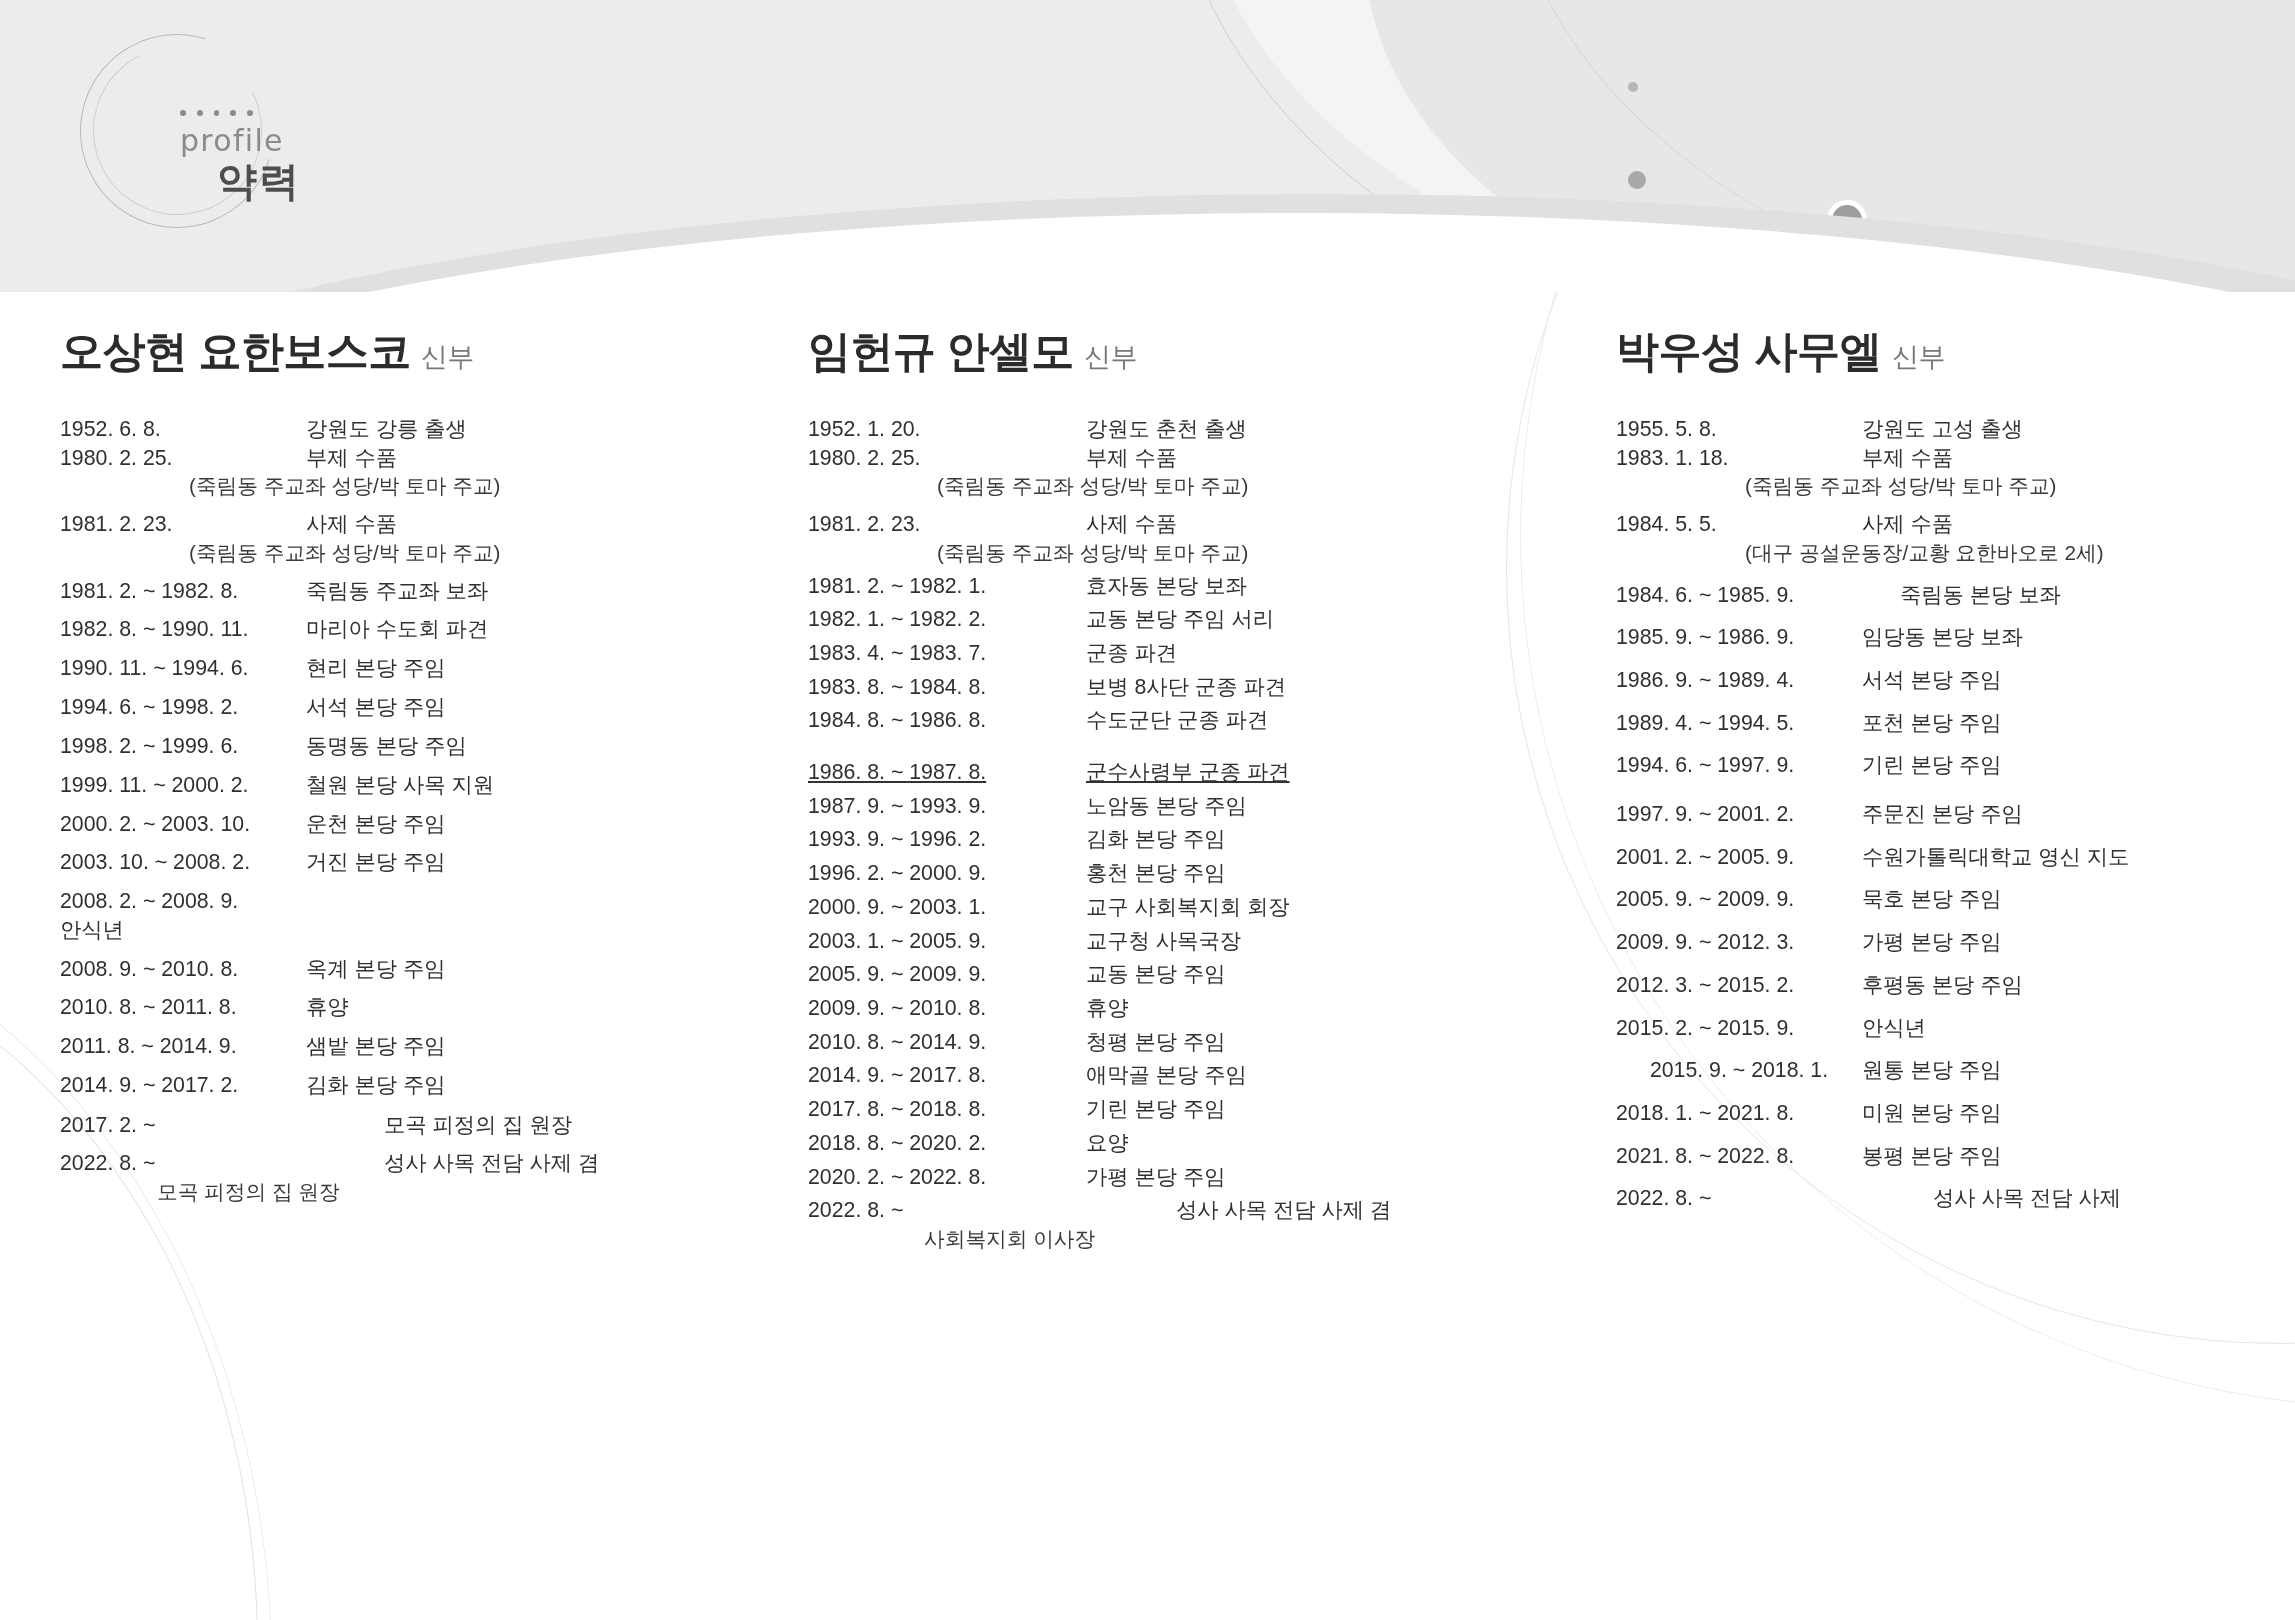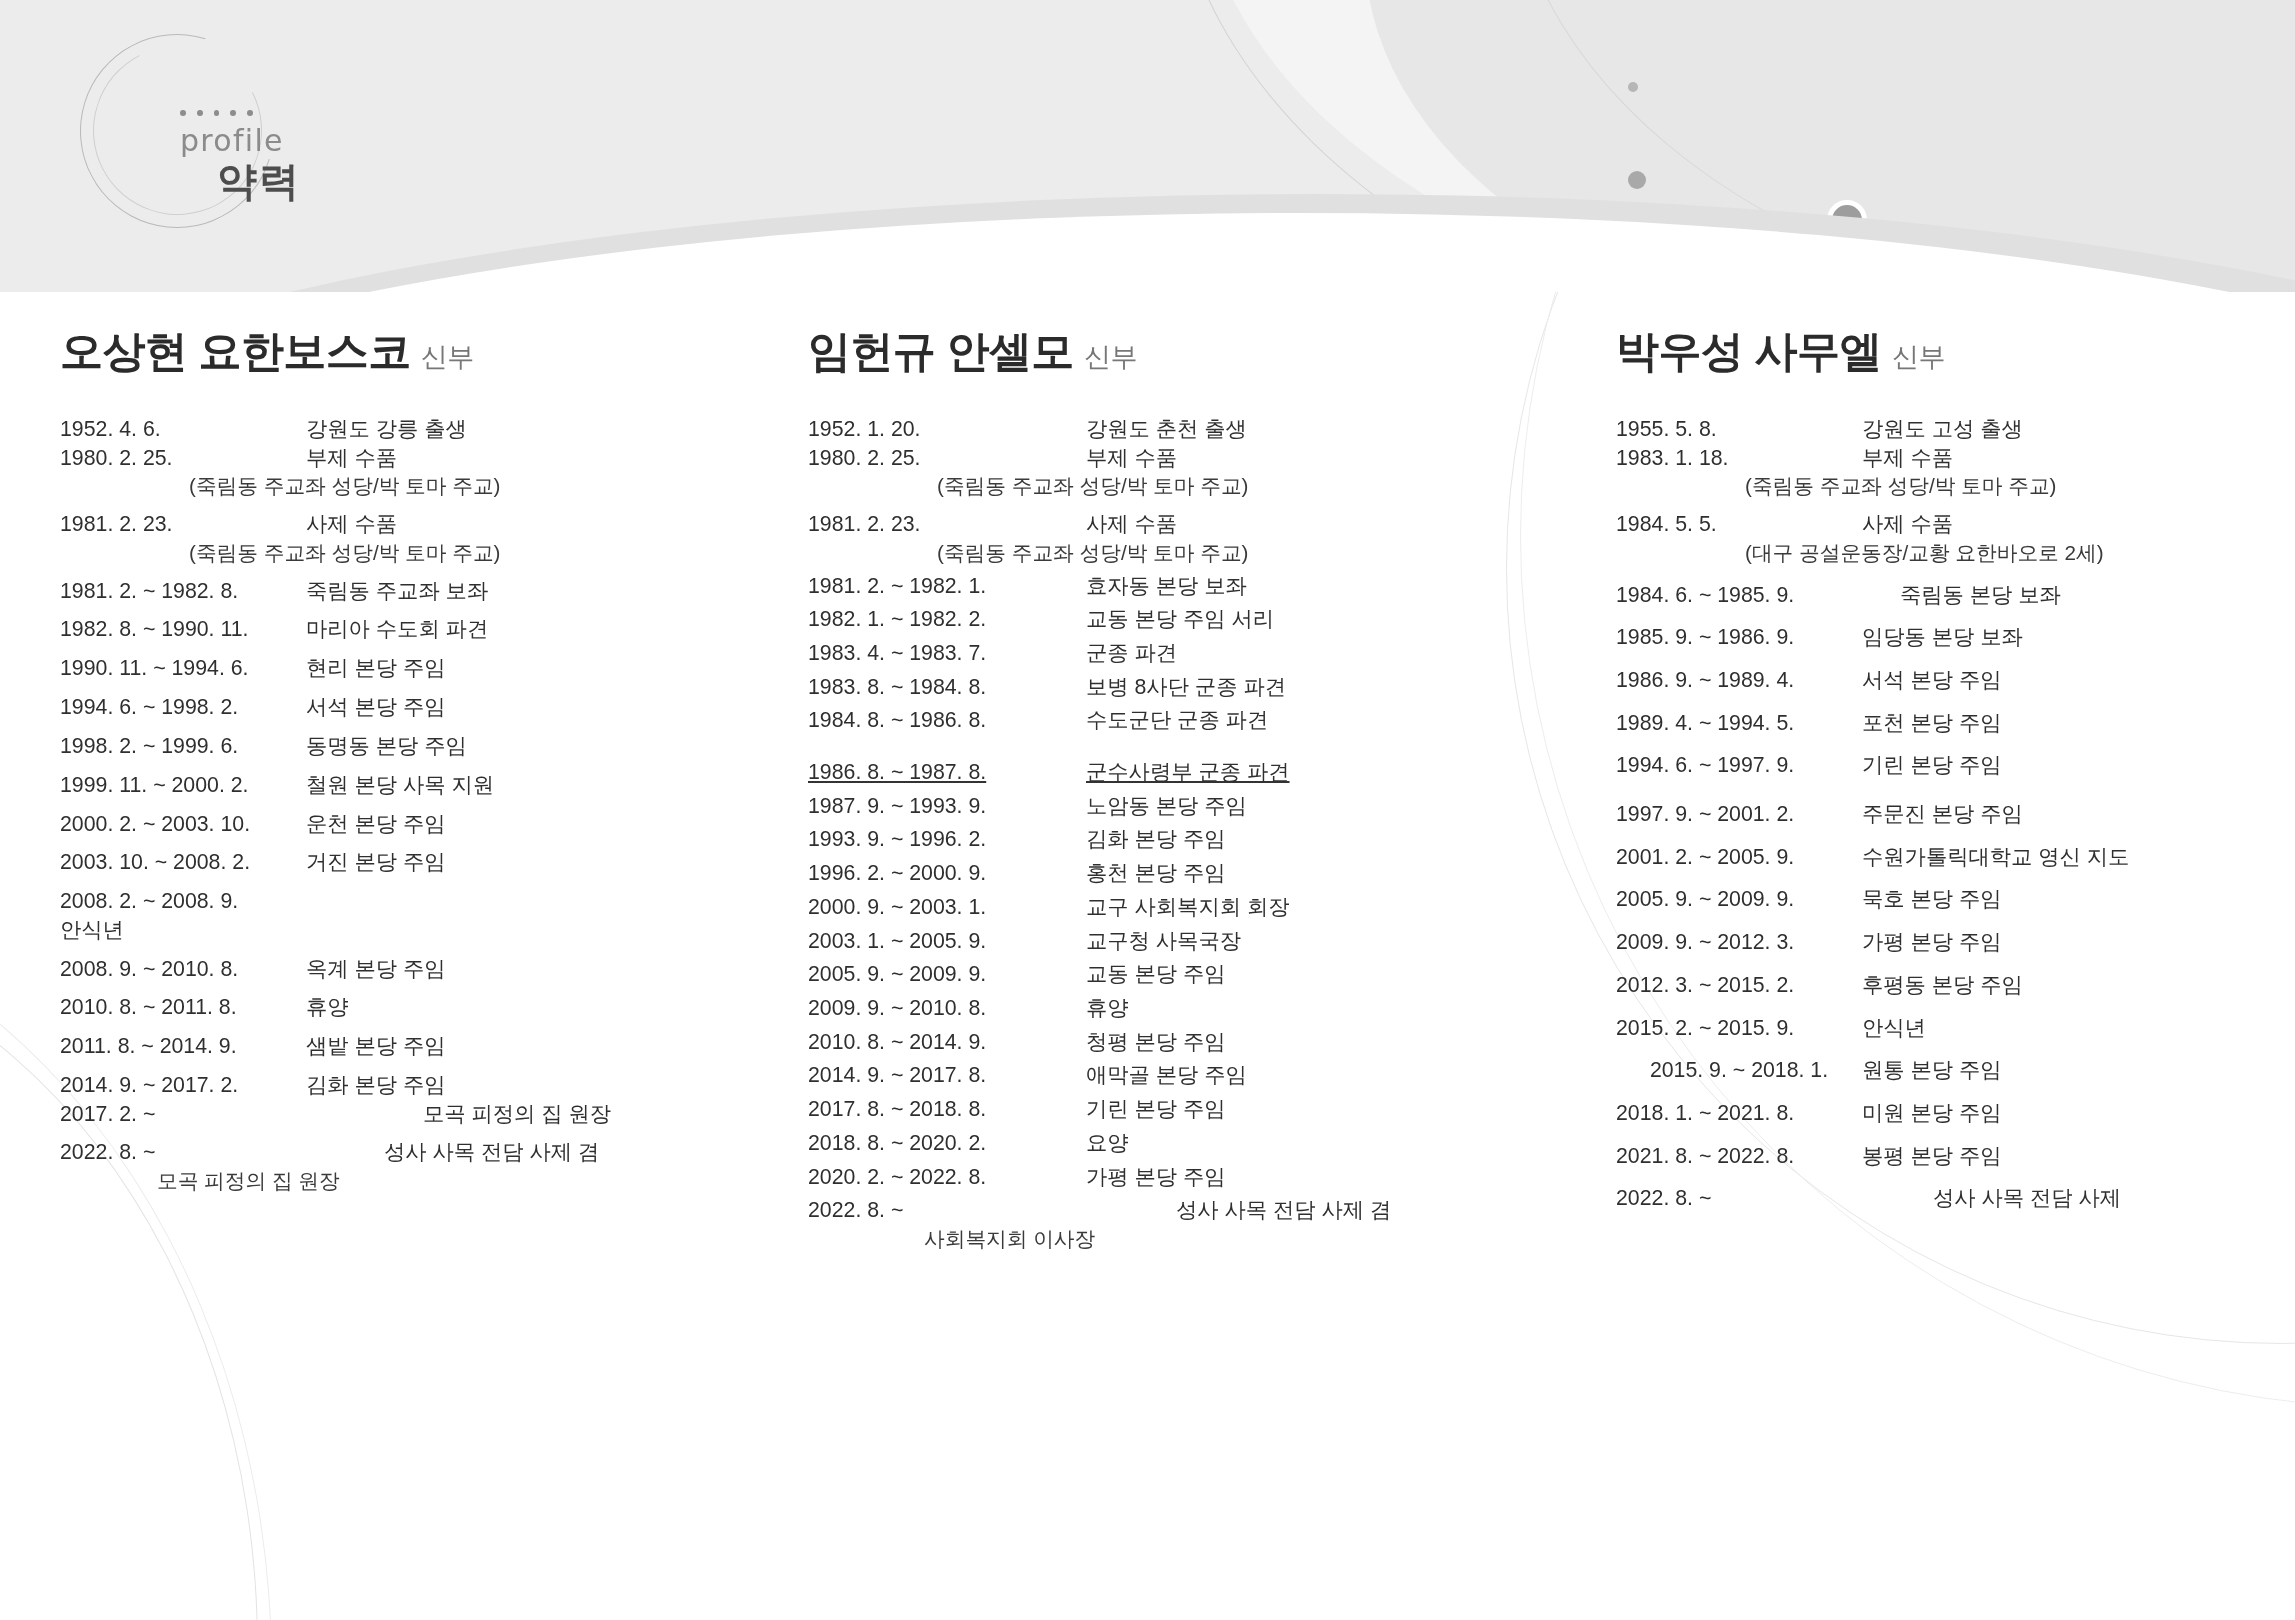--- a/index.html
+++ b/index.html
@@ -255,21 +255,21 @@
       <div class="logo-en">profile</div>
       <div class="logo-kr">약력</div>
     </div>
   </div>
 
   <div class="columns" id="columns">
       <div class="col col-1">
         <div class="col-title"><span class="name">오상현 요한보스코</span><span class="role">신부</span></div>
         <div class="entries">
           <div class="entry">
-            <span class="date" style="min-width: 246px;">1952.  4.   6.</span>
+            <span class="date" style="min-width: 246px;">1952.  6.   8.</span>
             <span class="desc">강원도 강릉 출생</span>
           </div>
           <div class="entry">
             <span class="date" style="min-width: 246px;">1980.  2. 25.</span>
             <span class="desc">부제 수품</span>
           </div>
           <div class="sub" style="margin-left: 129px;">(죽림동 주교좌 성당/박 토마 주교)</div>
           <div class="entry" style="margin-top: 10.3px;">
             <span class="date" style="min-width: 246px;">1981.  2. 23.</span>
             <span class="desc">사제 수품</span>
@@ -320,21 +320,21 @@
             <span class="desc">휴양</span>
           </div>
           <div class="entry" style="margin-top: 10.3px;">
             <span class="date" style="min-width: 246px;">2011.   8. ~ 2014.   9.</span>
             <span class="desc">샘밭 본당 주임</span>
           </div>
           <div class="entry" style="margin-top: 10.3px;">
             <span class="date" style="min-width: 246px;">2014.   9. ~ 2017.   2.</span>
             <span class="desc">김화 본당 주임</span>
           </div>
-          <div class="entry" style="margin-top: 0; gap: 39px;">
+          <div class="entry" style="margin-top: 11px;">
             <span class="date" style="min-width: 246px;">2017.   2. ~</span>
             <span class="desc" style="margin-left: 78px;">모곡 피정의 집 원장</span>
           </div>
           <div class="entry" style="margin-top: 10.3px;">
             <span class="date" style="min-width: 246px;">2022.   8. ~</span>
             <span class="desc" style="margin-left: 78px;">성사 사목 전담 사제 겸</span>
           </div>
           <div class="sub" style="margin-left: 97px;">모곡 피정의 집 원장</div>
         </div>
       </div>

